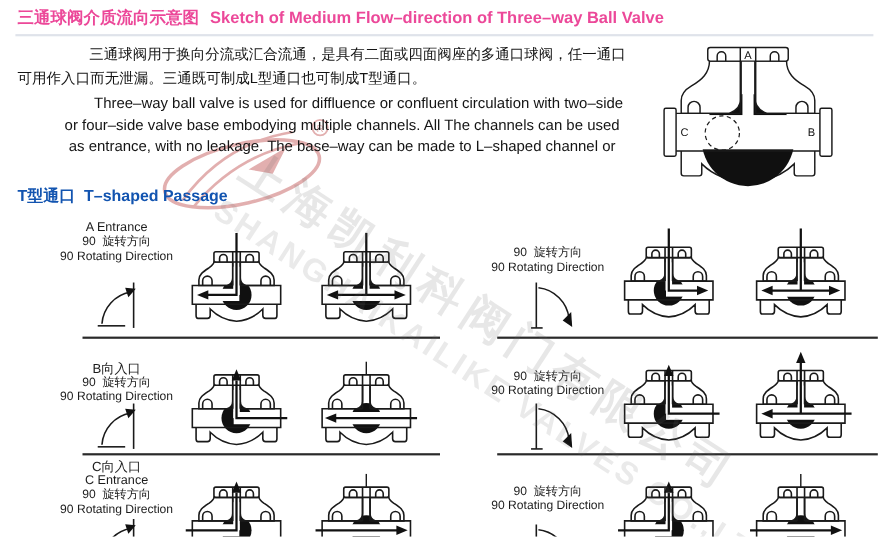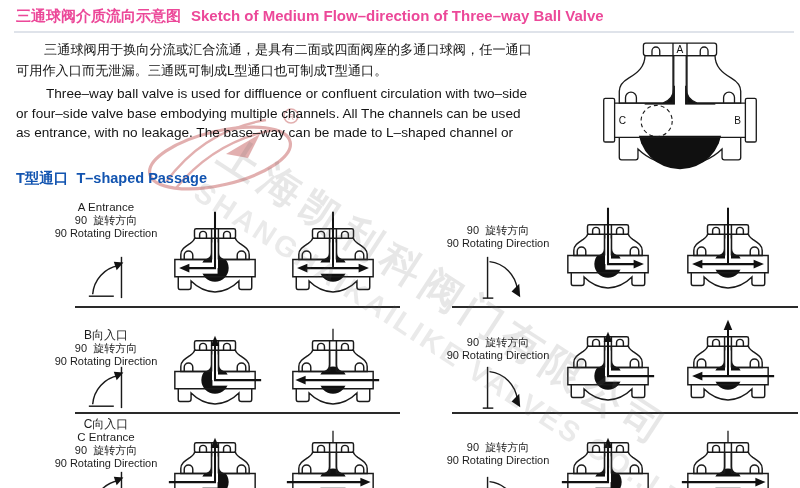--- a/index.html
+++ b/index.html
@@ -5,22 +5,22 @@
   html,body{margin:0;padding:0;background:#fff;}
   #canvas{position:relative;width:800px;height:488px;background:#fff;overflow:hidden;
           font-family:"Liberation Sans",sans-serif;color:#1c1c1c;}
   .abs{position:absolute;}
   .pre{white-space:pre;}
   
   .title{left:16px;top:7px;font-size:15px;font-weight:bold;color:#ec4899;white-space:nowrap;}
   .title .gap{display:inline-block;width:10px;}
   .title-rule{left:14px;top:31px;width:780px;height:2px;background:#dfe3ea;}
   .para-cn{left:16px;top:39px;width:590px;font-size:13.2px;line-height:21px;color:#141414;}
-  .para-cn .ind{padding-left:28px;}
-  .para-en{left:16px;top:84px;width:590px;font-size:13.6px;line-height:19.5px;color:#141414;}
+  .para-cn .ind{padding-left:28px;text-align:center;}
+  .para-en{left:16px;top:84px;width:590px;font-size:13.6px;line-height:19.5px;color:#141414;text-align:center;}
   .para-en .ind{padding-left:30px;}
   .section-heading{left:16px;top:169px;font-size:14.5px;font-weight:bold;color:#1254b0;white-space:nowrap;}
   
   .wm-logo{left:138px;top:96px;width:170px;height:122px;opacity:.45;z-index:0;}
   .wm-text{left:238px;top:126px;transform:rotate(33deg);transform-origin:0 0;z-index:6;
            pointer-events:none;white-space:nowrap;}
   .wm-cn{font-size:41px;font-weight:bold;letter-spacing:7px;color:rgba(105,105,105,0.16);}
   .wm-en{font-size:29px;font-weight:bold;letter-spacing:3px;color:rgba(105,105,105,0.14);margin-top:4px;}
   .content{z-index:2;}
   

